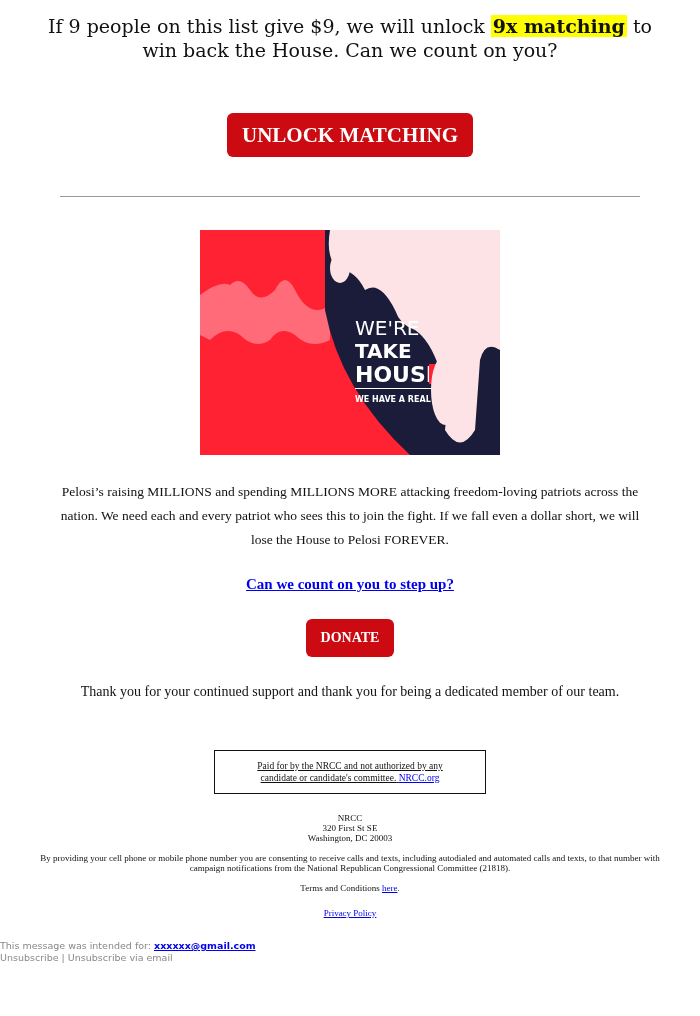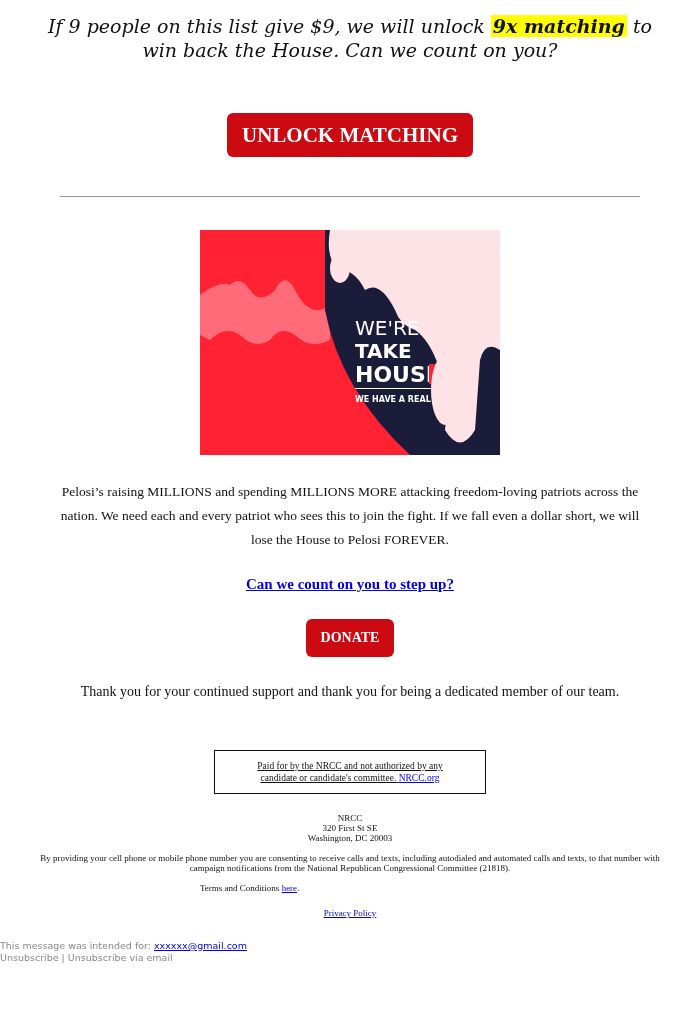--- a/index.html
+++ b/index.html
@@ -1,35 +1,35 @@
 <!DOCTYPE html>
 <html><head>
 <meta charset="utf-8">
 <style>
   html,body{margin:0;padding:0;background:#fff;}
   body{width:700px;height:1016px;position:relative;overflow:hidden;font-family:"DejaVu Serif","Liberation Serif",serif;color:#111;}
-  .headline{position:absolute;left:40px;top:14px;width:620px;text-align:center;font-size:19px;line-height:24px;color:#111;font-style:italic;}
+  .headline{position:absolute;left:40px;top:14px;width:620px;text-align:center;font-size:19px;line-height:24px;color:#111;}
   .hl{background:#ffff00;font-weight:bold;padding:0 2px;}
   .btn{position:absolute;background:#cc0a12;color:#fff;font-weight:bold;text-align:center;border-radius:6px;font-family:"Liberation Serif","DejaVu Serif",serif;cursor:pointer;}
   .unlock{left:227px;top:69px;width:246px;height:44px;line-height:44px;font-size:21px;margin-top:44px;}
   .divider{position:absolute;left:60px;top:196px;width:580px;height:0;border-top:1px solid #999;}
   .hero{position:absolute;left:200px;top:230px;width:300px;height:225px;overflow:hidden;}
   .body-text{position:absolute;left:50px;top:480px;width:600px;text-align:center;font-size:13.5px;line-height:24px;font-family:"Liberation Serif","DejaVu Serif",serif;}
   .cta-link{position:absolute;left:50px;top:576px;width:600px;text-align:center;font-size:15px;font-weight:bold;font-family:"Liberation Serif","DejaVu Serif",serif;}
   .cta-link a{color:#0000ee;text-decoration:underline;}
   .donate{left:306px;top:619px;width:88px;height:38px;line-height:38px;font-size:14px;}
   .thanks{position:absolute;left:20px;top:684px;width:660px;text-align:center;font-size:14px;font-family:"Liberation Serif","DejaVu Serif",serif;}
   .paid-box{position:absolute;left:214px;top:750px;width:270px;height:42px;border:1px solid #111;text-align:center;font-size:9.5px;line-height:12px;display:flex;align-items:center;justify-content:center;flex-direction:column;font-family:"Liberation Serif","DejaVu Serif",serif;text-decoration:underline;}
   a{color:#0000ee;text-decoration:underline;}
   .addr{position:absolute;left:200px;top:813px;width:300px;text-align:center;font-size:9px;line-height:10px;font-family:"Liberation Serif","DejaVu Serif",serif;}
   .consent{position:absolute;left:40px;top:853px;width:620px;text-align:center;font-size:9px;line-height:10px;font-family:"Liberation Serif","DejaVu Serif",serif;}
-  .terms{position:absolute;left:200px;top:883px;width:300px;font-size:9px;font-family:"Liberation Serif","DejaVu Serif",serif;}
+  .terms{position:absolute;left:200px;top:883px;width:300px;text-align:center;font-size:9px;font-family:"Liberation Serif","DejaVu Serif",serif;}
   .privacy{position:absolute;left:200px;top:908px;width:300px;text-align:center;font-size:9px;font-family:"Liberation Serif","DejaVu Serif",serif;}
   .footer{position:absolute;left:0;top:940px;font-family:"DejaVu Sans","Liberation Sans",sans-serif;font-size:9.5px;line-height:12px;color:#888;}
-  .footer a{color:#0000ee;}
+  .footer a{color:#0000ee;font-weight:bold;}
 </style>
 </head>
 <body>
 
 <div class="headline"><span>If 9 people on this list give $9, we will unlock </span><span class="hl">9x matching</span><span> to win back the House. Can we count on you?</span></div>
 
 <div class="btn unlock">UNLOCK MATCHING</div>
 
 <div class="divider"></div>
 

